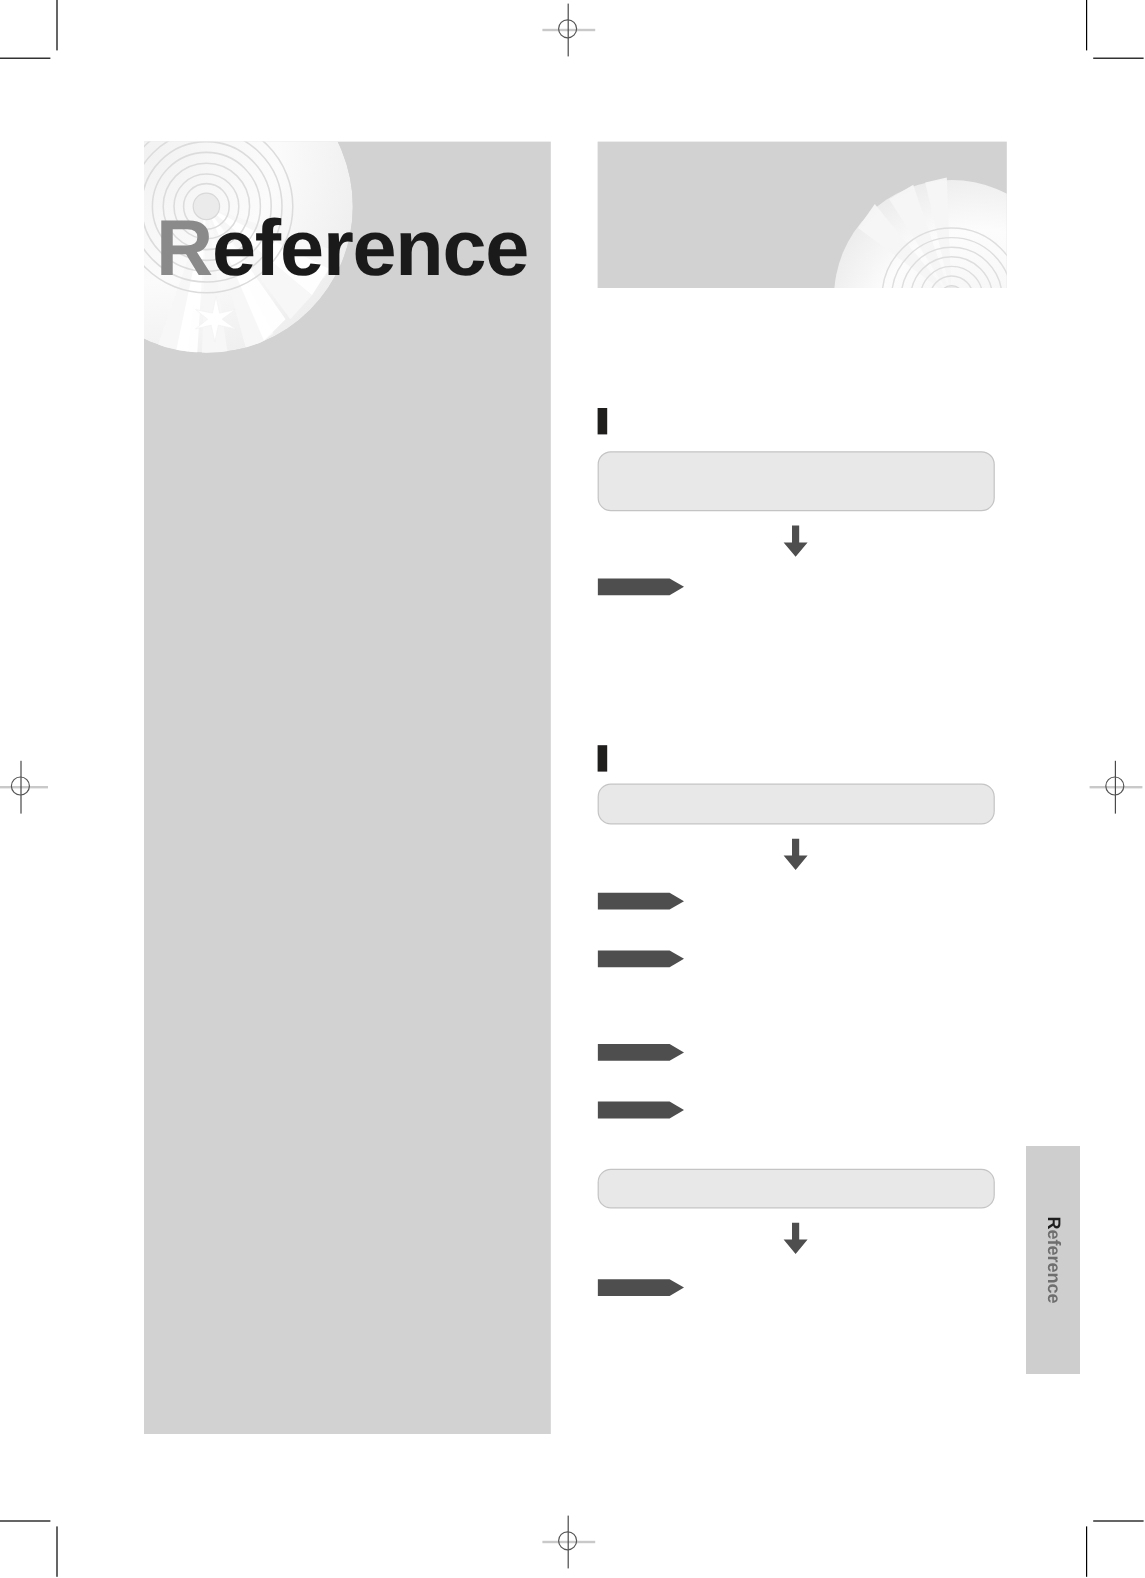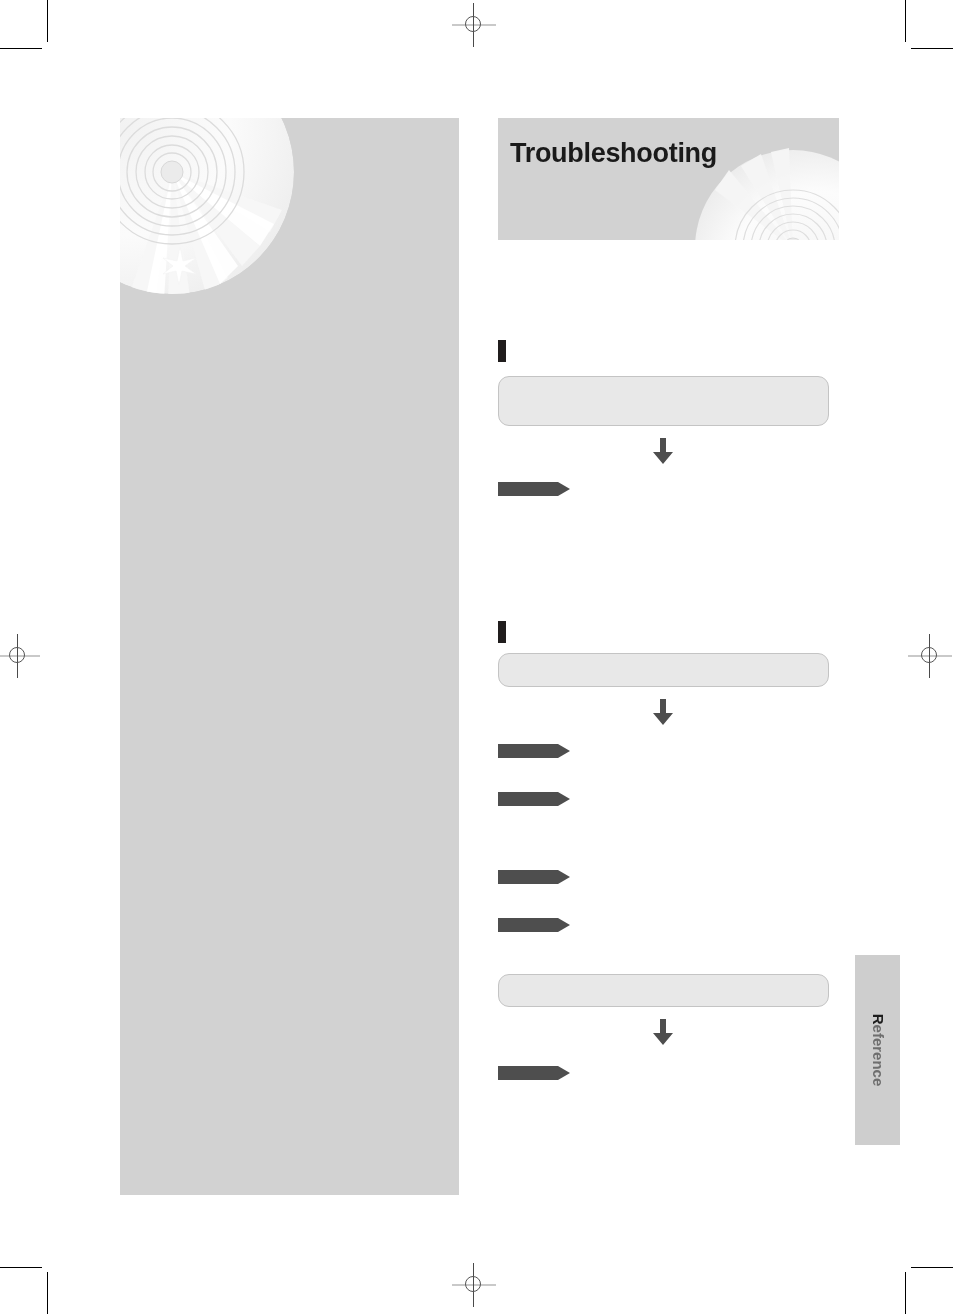--- a/index.html
+++ b/index.html
@@ -247,20 +247,23 @@
           <circle cx="62" cy="66" r="19"></circle>
         </g>
         <circle cx="62" cy="66" r="11" fill="#ebebeb" stroke="#d8d8d8" stroke-width="1"></circle>
 
         <g fill="#ffffff" stroke="#f3f3f3" stroke-width="0.6">
           <path d="M67,155 L70,141 L73,155 L86,152 L75,160 L86,168 L72,165 L69,179 L66,165 L53,168 L63,160 L53,152 Z"></path>
         </g>
       </g>
     </svg>
 
+    <div id="reference-title">
+      <span class="cap">R</span><span class="rest">eference</span>
+    </div>
   </div>
 
   <div id="right-col">
 
     <div id="troubleshooting-banner">
       <svg id="banner-disc" viewBox="0 0 168 168">
         <defs>
           <clipPath id="discClipR">
               <rect x="0" y="0" width="168" height="104"></rect>
             </clipPath>
@@ -281,21 +284,20 @@
             <circle cx="104" cy="112" r="58"></circle>
             <circle cx="104" cy="112" r="50"></circle>
             <circle cx="104" cy="112" r="42"></circle>
             <circle cx="104" cy="112" r="34"></circle>
             <circle cx="104" cy="112" r="26"></circle>
             <circle cx="104" cy="112" r="18"></circle>
           </g>
           <circle cx="104" cy="112" r="10" fill="#ececec" stroke="#d9d9d9" stroke-width="1"></circle>
         </g>
       </svg>
-      <div id="troubleshooting-title">Troubleshooting</div>
     </div>
 
     <div class="section" style="top:222px;">
       <div class="section-marker" style="left:0px; top:0px;"></div>
 
       <div class="info-box" style="top:36px; height:50px;">
         <span></span>
       </div>
 
       <svg class="down-arrow" style="left:150px; top:96px;" viewBox="0 0 30 30">

